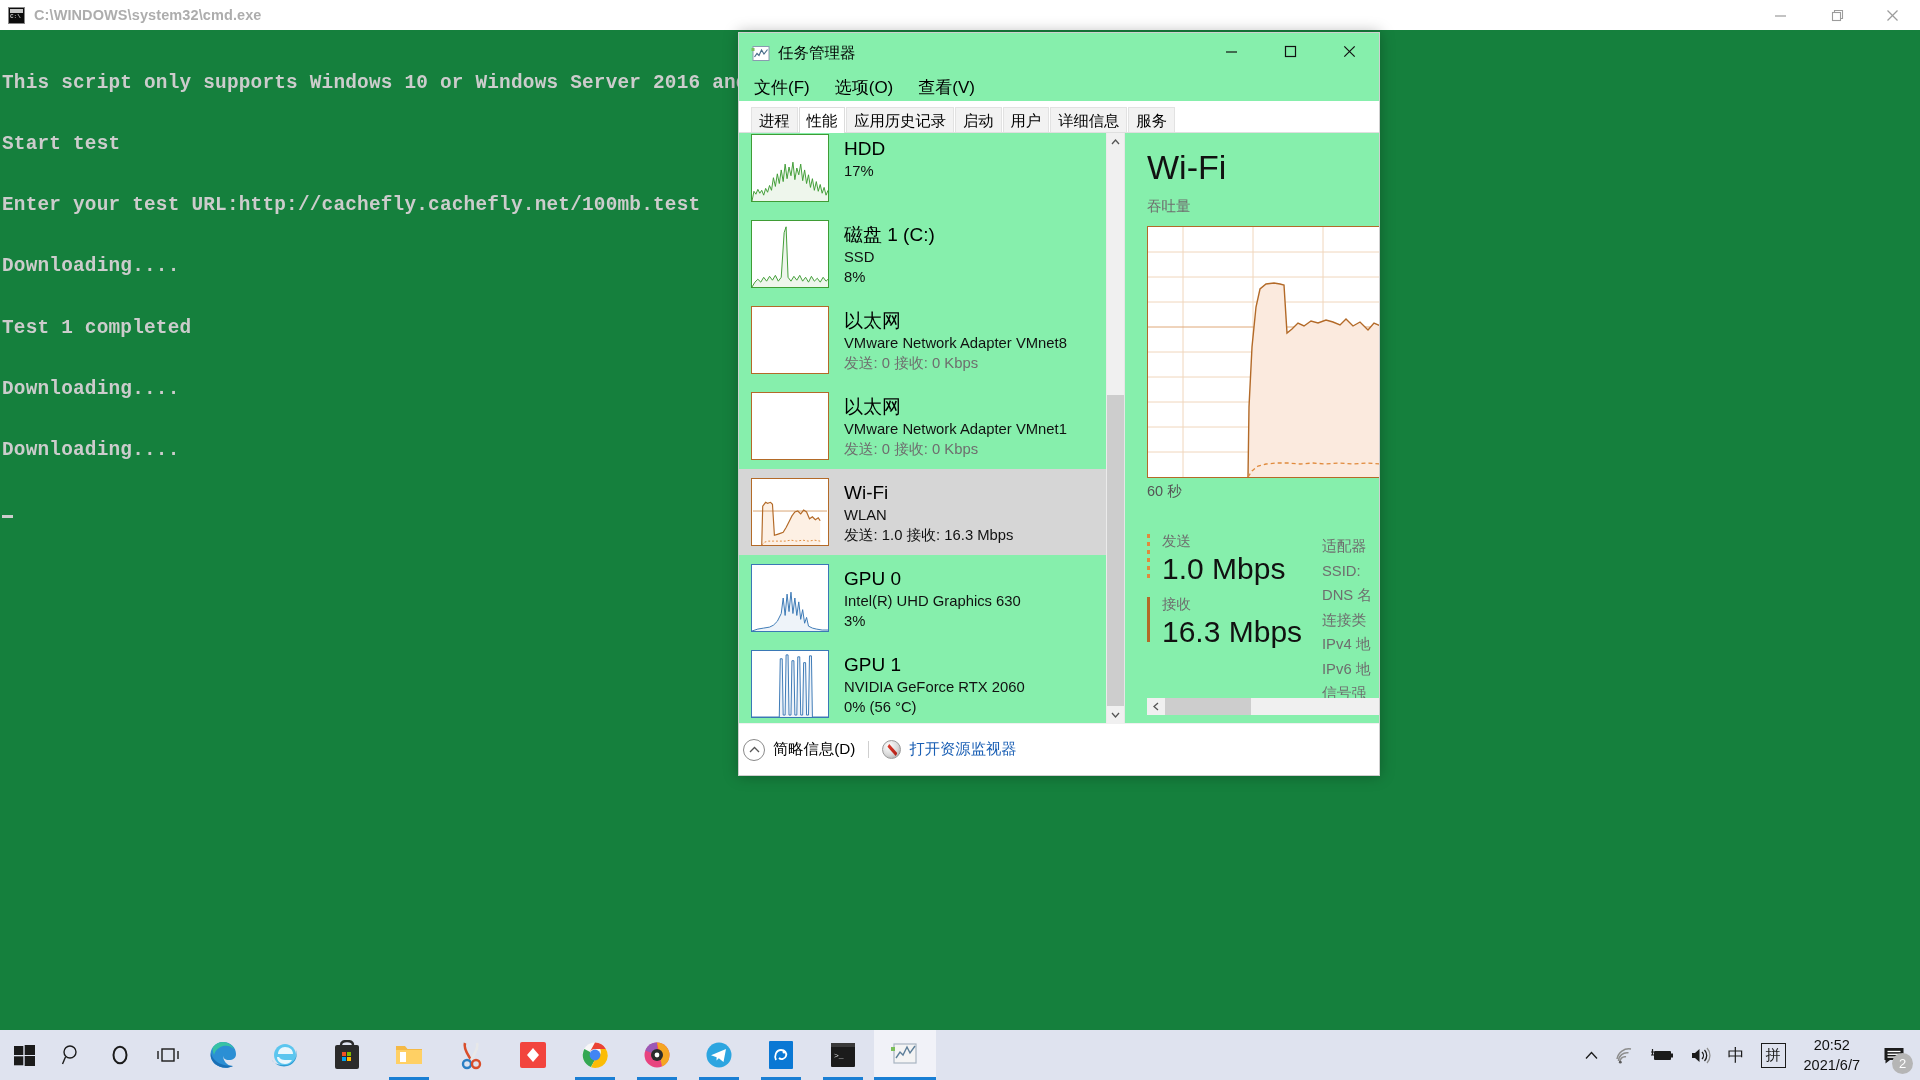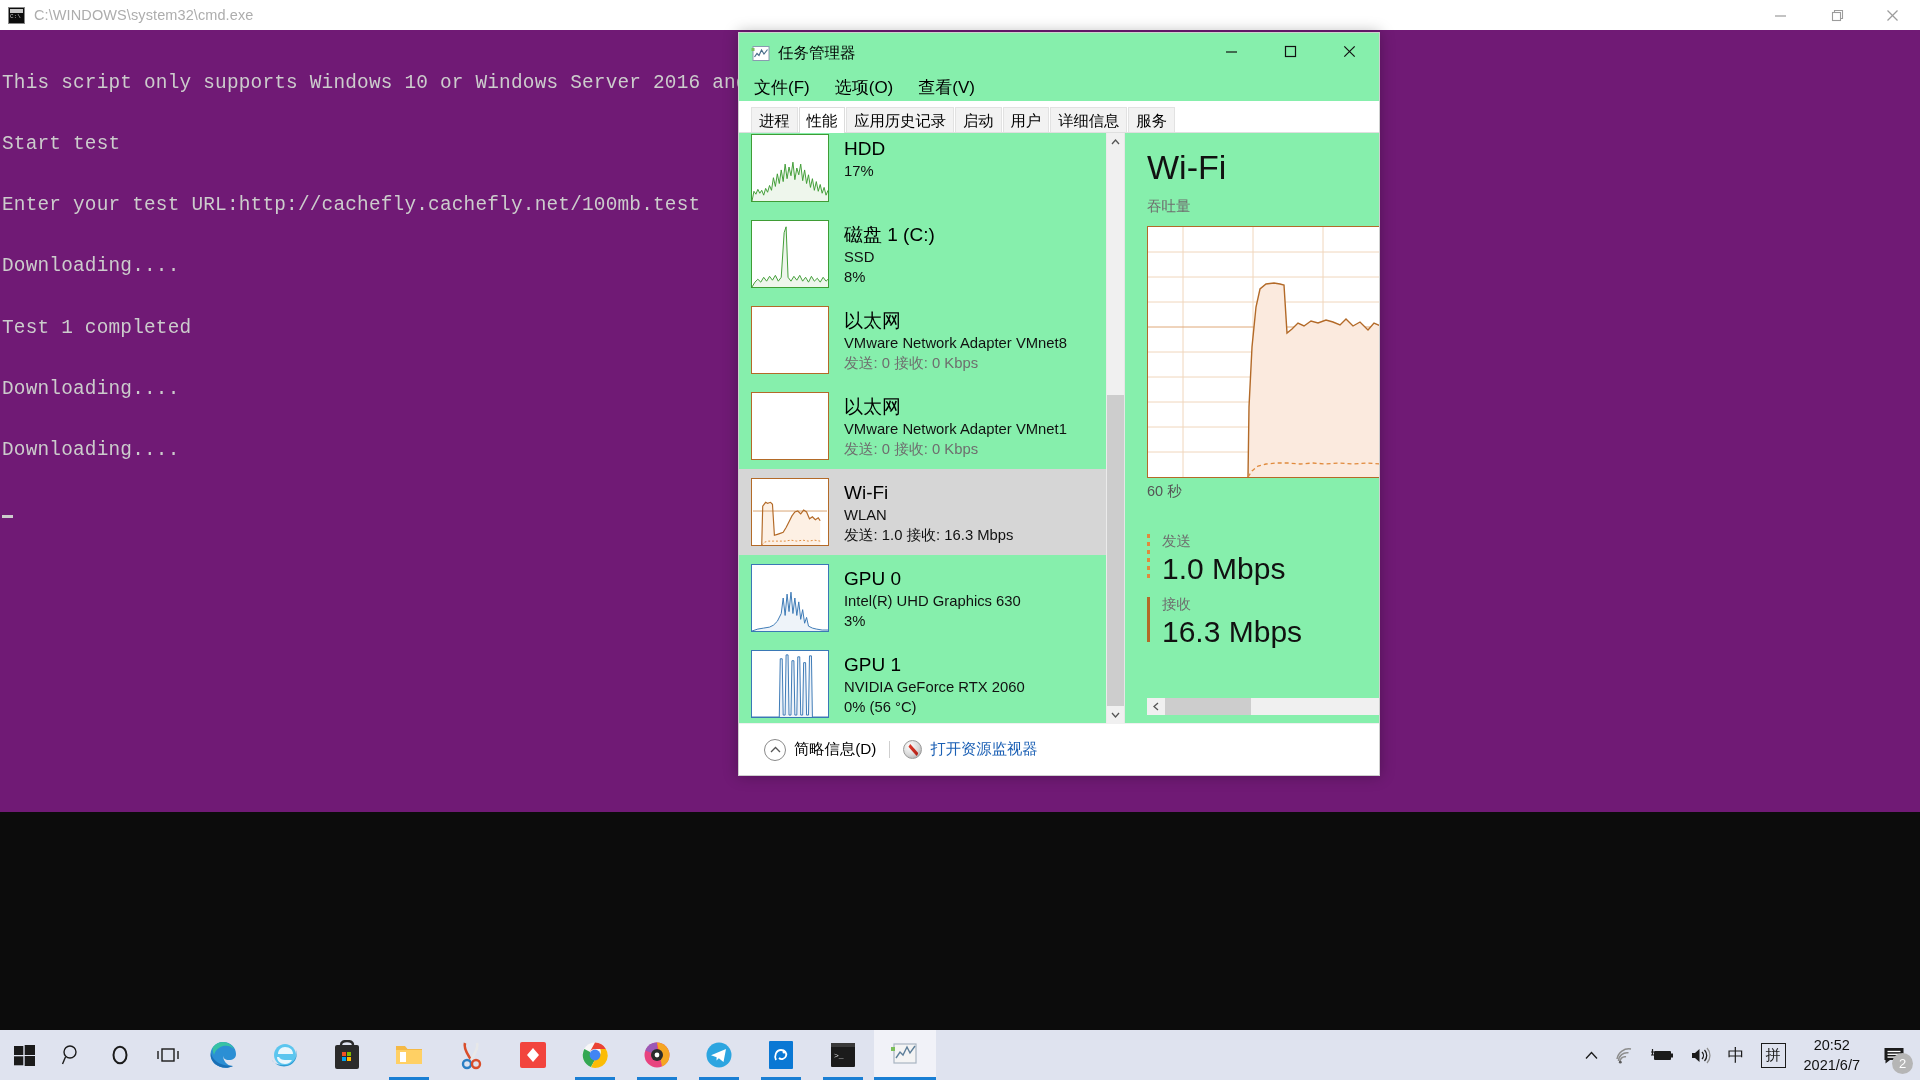--- a/index.html
+++ b/index.html
@@ -7,22 +7,23 @@
   body {
     font-family: "Liberation Sans", sans-serif;
     background: #0c0c0c;
     position: relative;
   }
 
   
   #cmd-window {
     position: absolute;
     left: 0; top: 0;
-    width: 1920px; height: 812px;
-    background: #701a75;
+    width: 1920px; height: 1030px;
+    background: #15803d;
+    font-weight: bold;
   }
   #cmd-titlebar {
     height: 30px;
     background: #ffffff;
     display: flex;
     align-items: center;
     padding-left: 8px;
     position: relative;
   }
   #cmd-icon {
@@ -323,21 +324,21 @@
     background: #cdcdcd;
     margin-left: 1px;
   }
 
   
   #tm-bottom {
     height: 52px;
     flex: 0 0 auto;
     display: flex;
     align-items: center;
-    padding-left: 25px;
+    padding-left: 4px;
     background: #fff;
     border-top: 1px solid #f0f0f0;
   }
   #fewer-details {
     display: flex;
     align-items: center;
   }
   #fd-circle {
     width: 22px; height: 22px;
     border: 1px solid #8a8a8a;
@@ -686,20 +687,29 @@
             <div class="stat-bar dotted"></div>
             <div class="stat-label">发送</div>
             <div class="stat-value">1.0 Mbps</div>
           </div>
           <div class="stat-block">
             <div class="stat-bar solid"></div>
             <div class="stat-label">接收</div>
             <div class="stat-value">16.3 Mbps</div>
           </div>
         </div>
+        <div id="stats-right">
+          <div class="info-label">适配器</div>
+          <div class="info-label">SSID:</div>
+          <div class="info-label">DNS 名</div>
+          <div class="info-label">连接类</div>
+          <div class="info-label">IPv4 地</div>
+          <div class="info-label">IPv6 地</div>
+          <div class="info-label">信号强</div>
+        </div>
       </div>
 
       <div id="right-hscroll">
         <div id="rh-left">
           <svg width="6" height="9" viewBox="0 0 6 9">
               <polyline points="5,1 1,4.5 5,8" fill="none" stroke="#555" stroke-width="1.3"></polyline>
             </svg>
         </div>
         <div id="rh-thumb"></div>
 

